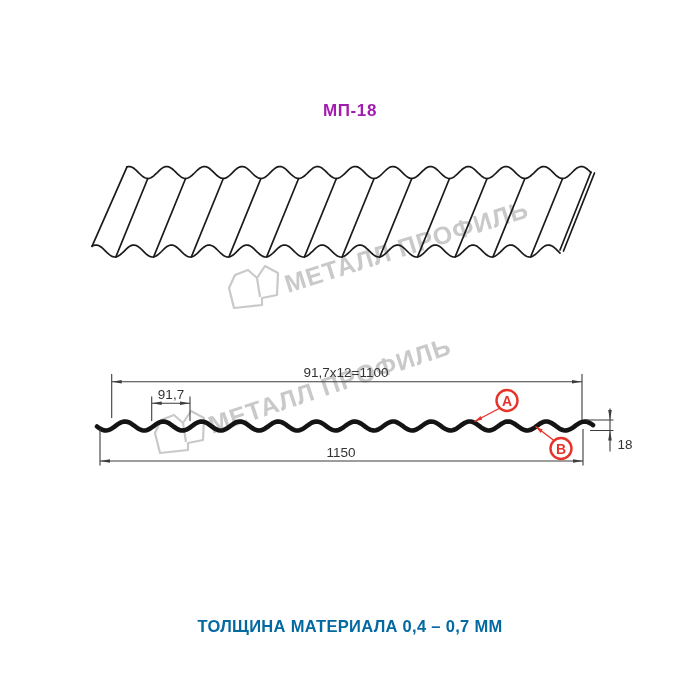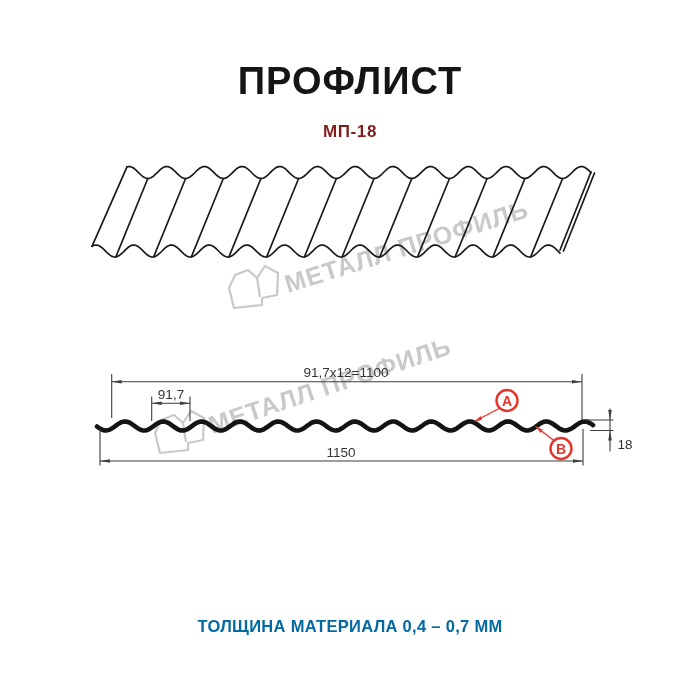--- a/index.html
+++ b/index.html
@@ -1,42 +1,41 @@
 <!DOCTYPE html>
 <html><head>
 <meta charset="utf-8">
 <style>
   html,body{margin:0;padding:0;background:#fff;}
   .page{position:relative;width:700px;height:700px;background:#ffffff;overflow:hidden;
         font-family:"Liberation Sans",sans-serif;}
   .title{position:absolute;top:63px;left:0;right:0;text-align:center;
          font-size:38px;line-height:36px;font-weight:800;letter-spacing:1px;color:#151515;}
   .subtitle{position:absolute;top:101px;left:0;right:0;text-align:center;
-            font-size:17px;font-weight:600;letter-spacing:.6px;color:#7f1d1d;margin-top:21px;}
+            font-size:17px;font-weight:600;letter-spacing:.6px;color:#a21caf;}
   .footer{position:absolute;top:617px;left:0;right:0;text-align:center;
           font-size:16.5px;font-weight:600;letter-spacing:.3px;color:#0369a1;}
   svg{position:absolute;top:0;left:0;}
   .wm{stroke:#c9c9c9;fill:none;stroke-width:2.2;stroke-linejoin:round;}
   .wm-text{fill:#c9c9c9;font-size:25px;font-weight:700;letter-spacing:1px;
            font-family:"Liberation Sans",sans-serif;}
   .sheet{stroke:#1b1b1b;stroke-width:1.7;fill:none;stroke-linecap:round;stroke-linejoin:round;}
   .wave{stroke:#141414;stroke-width:4.6;fill:none;stroke-linecap:round;}
   .dim{stroke:#3d3d3d;stroke-width:1.1;fill:none;}
   .dimtext{fill:#333;font-size:13.5px;font-family:"Liberation Sans",sans-serif;}
   .red-line{stroke:#e7342b;stroke-width:1.4;fill:none;}
   .red-circle{stroke:#e7342b;stroke-width:2.4;fill:#ffffff;}
   .red-letter{fill:#e7342b;font-size:14px;font-weight:700;text-anchor:middle;
               font-family:"Liberation Sans",sans-serif;}
 </style>
 </head>
 <body>
 
 <div class="page">
 
-  <div class="title">ПРОФЛИСТ</div>
   <div class="subtitle">МП-18</div>
 
   <svg width="700" height="700" viewBox="0 0 700 700">
     <defs>
       <marker id="arr" markerWidth="10" markerHeight="6" refX="10" refY="3" markerUnits="userSpaceOnUse" orient="auto-start-reverse">
         <path d="M10,3 L0,1.2 L0,4.8 Z" fill="#3d3d3d"></path>
       </marker>
       <marker id="arrRed" markerWidth="8" markerHeight="5" refX="8" refY="2.5" markerUnits="userSpaceOnUse" orient="auto-start-reverse">
         <path d="M8,2.5 L0,0.5 L0,4.5 Z" fill="#e7342b"></path>
       </marker>

